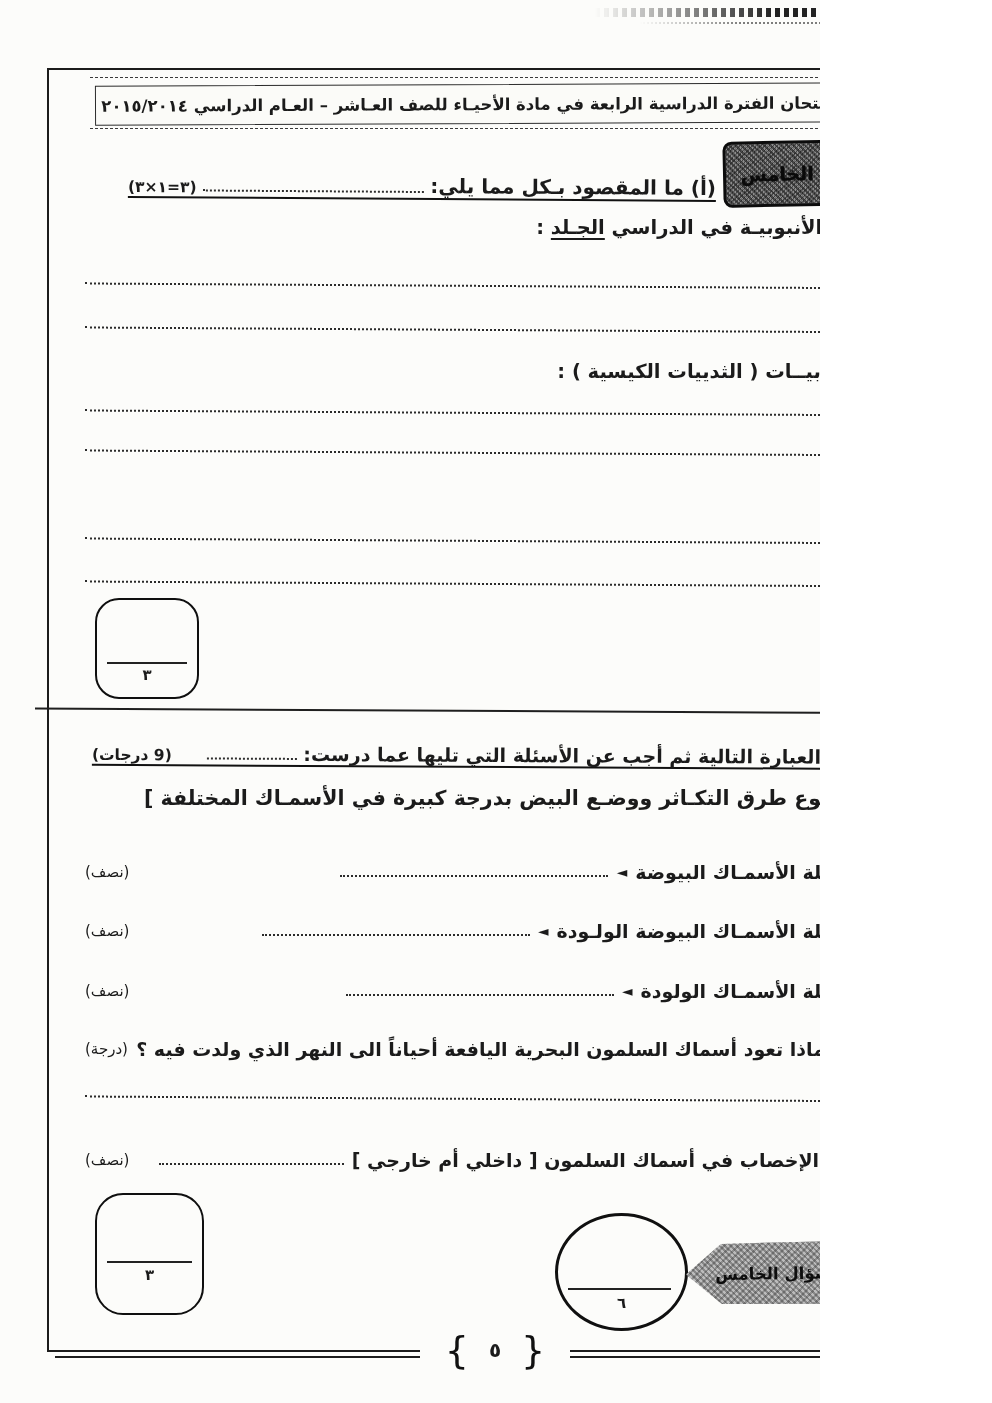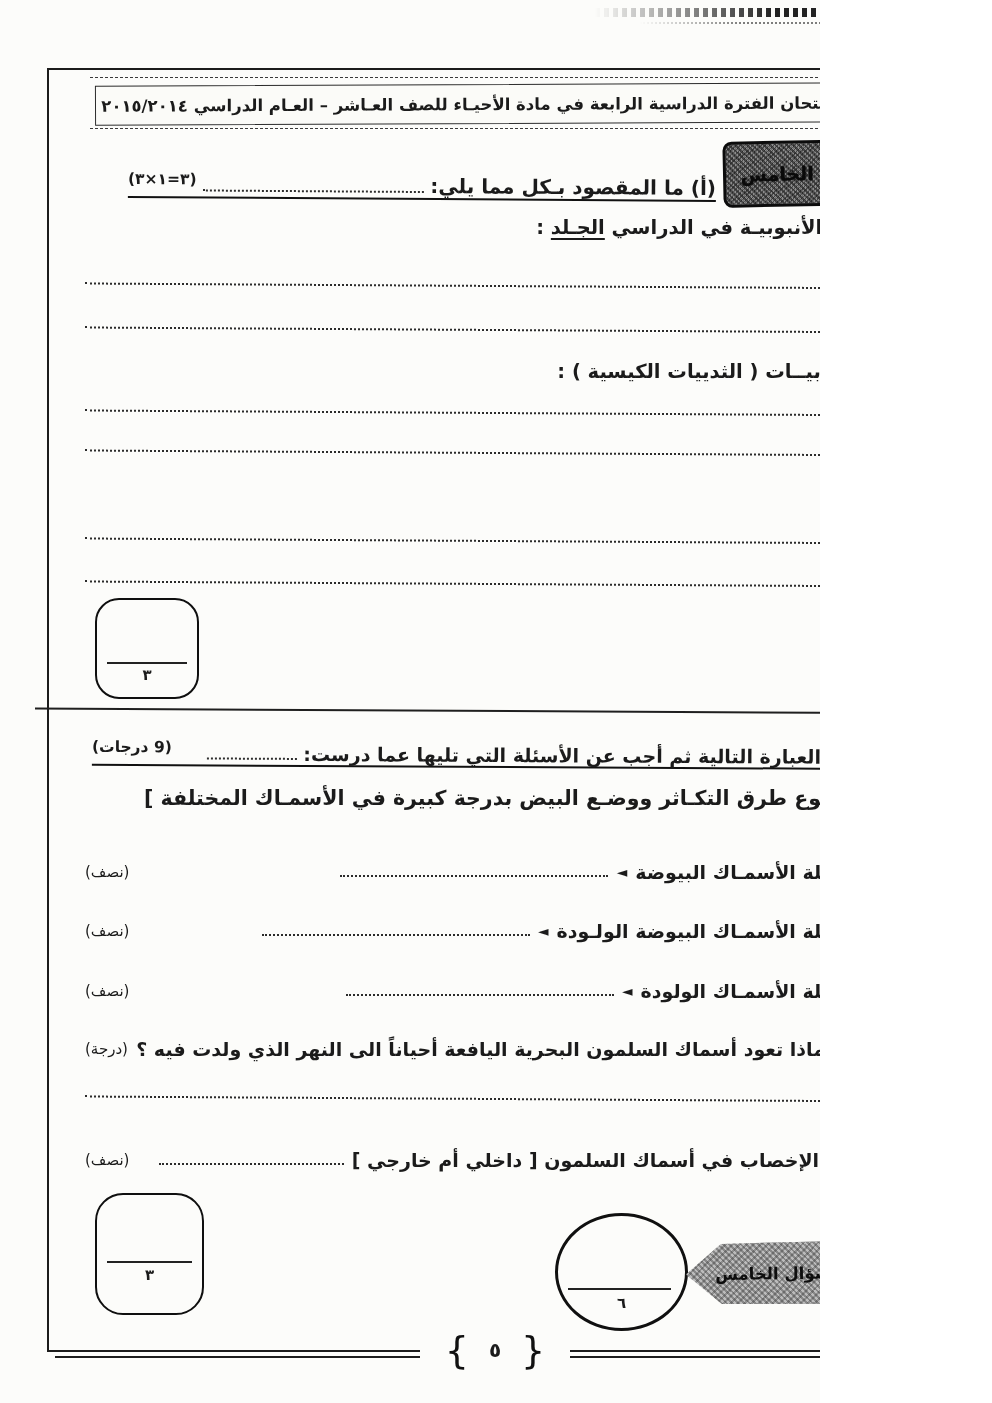--- a/index.html
+++ b/index.html
@@ -50,21 +50,21 @@
   }
   .qbox .t{font-weight:bold;font-size:19px;color:#0a0a0a;direction:rtl;
     text-shadow:0 0 2px rgba(0,0,0,.65);}
   .sec-head{
     display:flex;direction:rtl;align-items:flex-end;
     border-bottom:2.5px solid #111;
     font-weight:bold;
   }
   .sec-head .lead{font-size:20px;white-space:nowrap;}
   .sec-head .leader{flex:1;border-bottom:2px dotted #2e2e2e;margin:0 6px 5px 6px;height:0;}
-  .sec-head .marks{font-size:15.5px;white-space:nowrap;padding-bottom:8px;}
+  .sec-head .marks{font-size:15.5px;white-space:nowrap;padding-bottom:0;}
   .qline{direction:rtl;text-align:right;font-weight:bold;font-size:19.5px;white-space:nowrap;}
   .u{text-decoration:underline;text-underline-offset:4px;text-decoration-thickness:2px;}
   .dotline{border-top:2.5px dotted #2b2b2b;height:0;transform:rotate(0.35deg);}
   .scorebox{
     border:2.5px solid #0f0f0f;
     background:transparent;
   }
   .scorebox .line{position:absolute;left:10px;right:10px;border-top:2px solid #222;}
   .scorebox .val{position:absolute;left:0;right:0;text-align:center;font-size:15px;font-weight:bold;}
   .divider{border-top:2.5px solid #1f1f1f;height:0;transform:rotate(0.3deg);}

